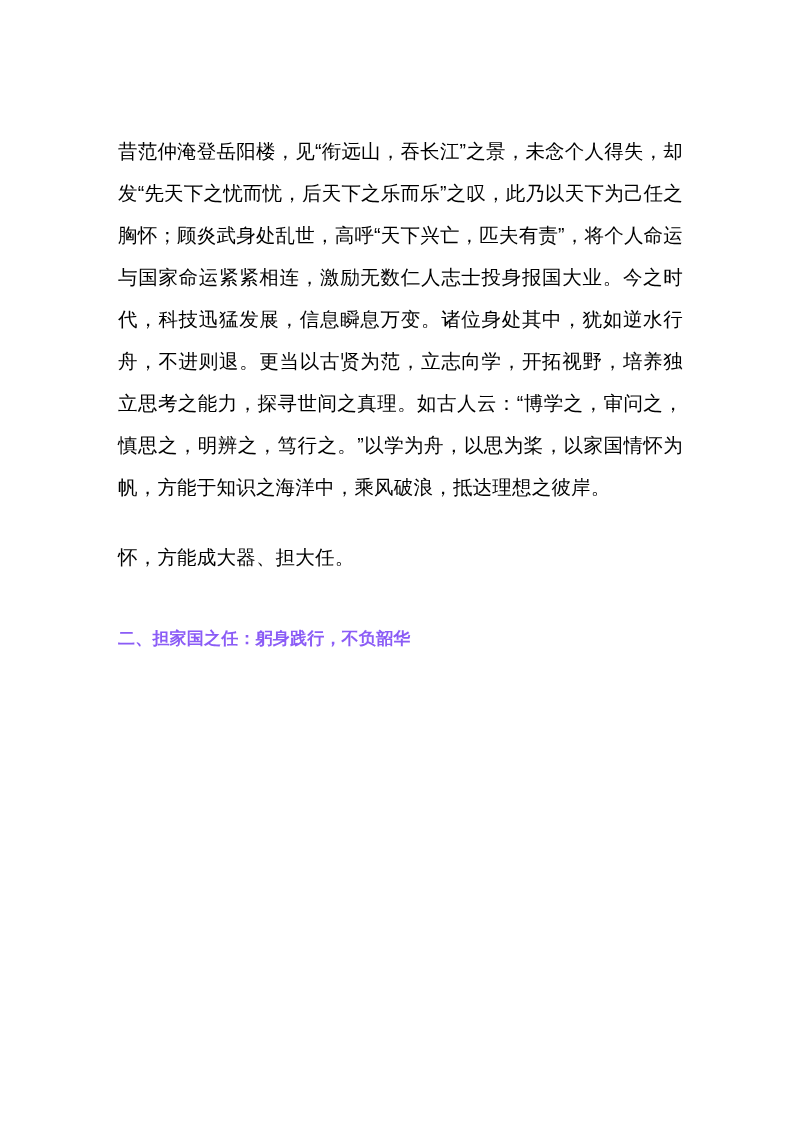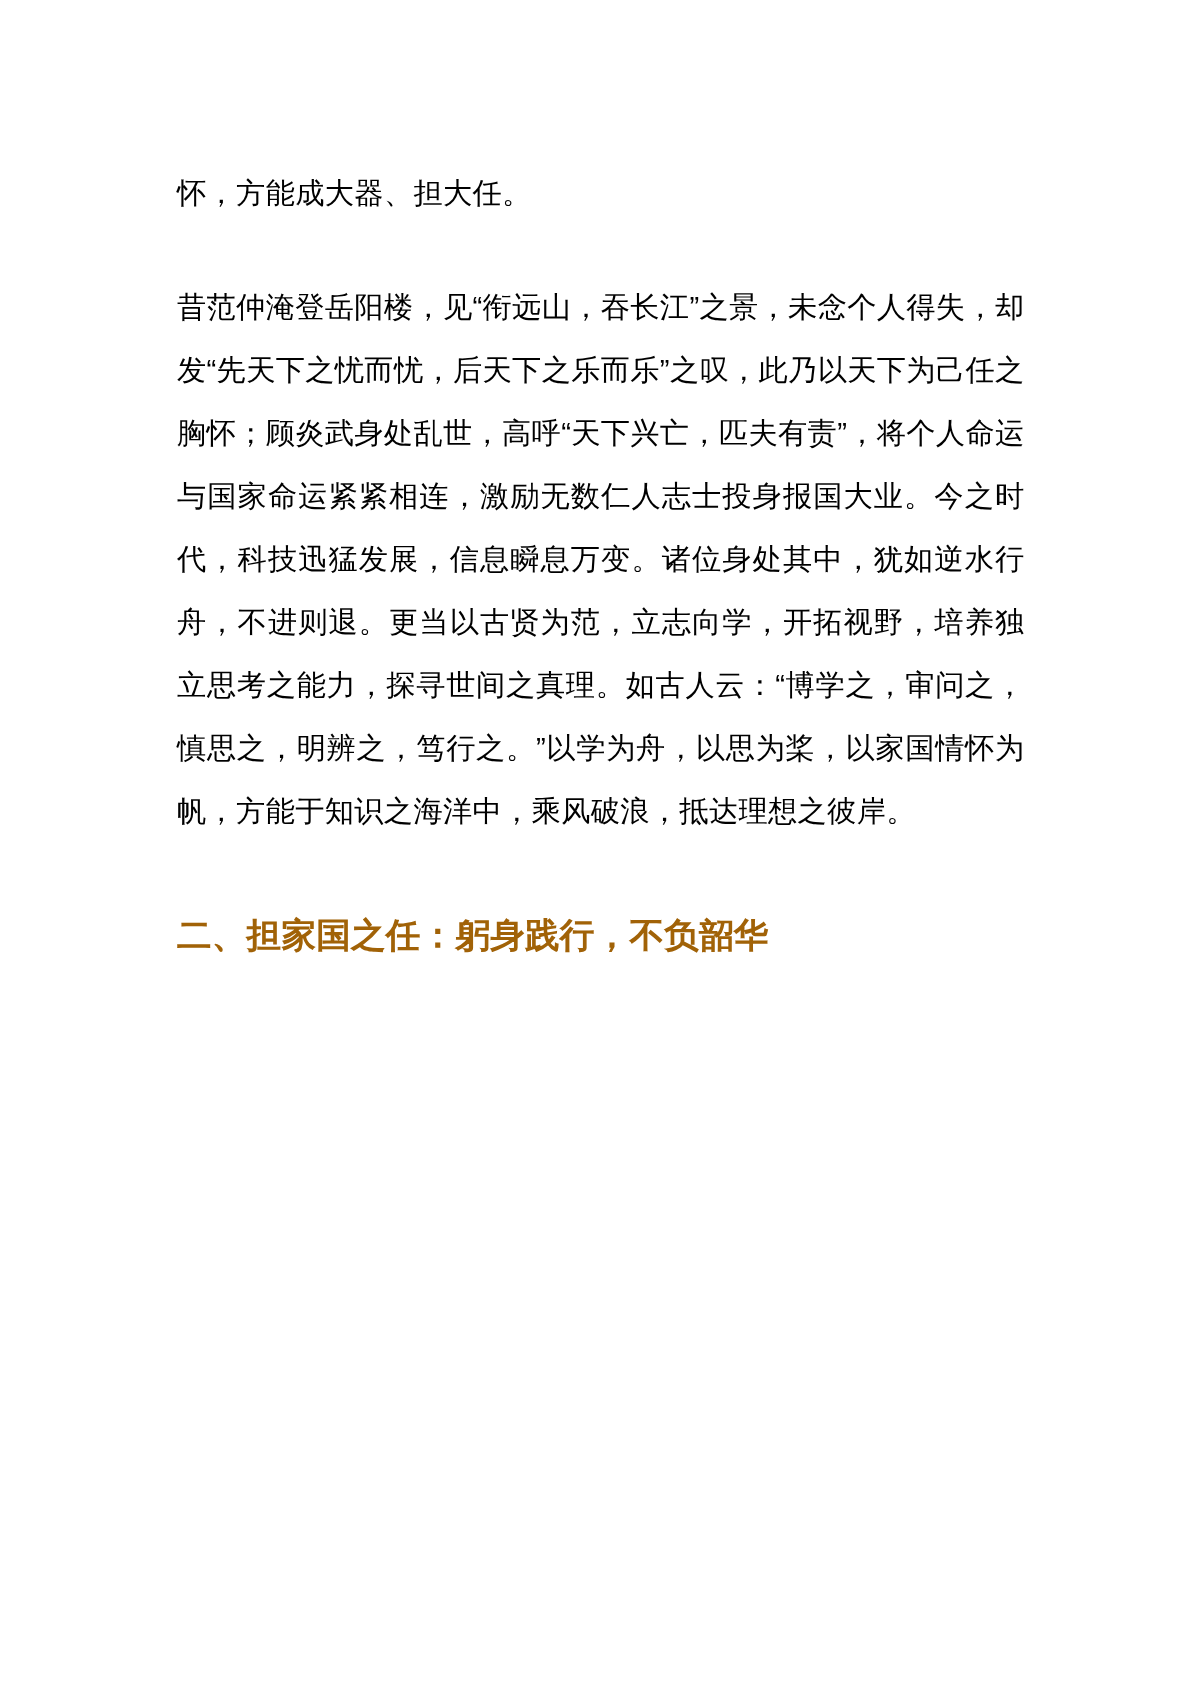--- a/index.html
+++ b/index.html
@@ -35,28 +35,28 @@
     white-space: pre-wrap;
   }
   .para.first {
     margin-top: 12px;
   }
   .para.gap-large {
     margin-top: 34px;
   }
   .heading {
     margin: 40px 0 0 0;
-    font-size: 23px;
+    font-size: 17px;
     line-height: 42px;
     font-weight: 600;
-    color: #a16207;
+    color: #8b5cf6;
   }
 </style>
 </head>
 <body>
 
 <div class="page">
   <div class="doc-body">
+    <p class="para gap-large">昔范仲淹登岳阳楼，见“衔远山，吞长江”之景，未念个人得失，却发“先天下之忧而忧，后天下之乐而乐”之叹，此乃以天下为己任之胸怀；顾炎武身处乱世，高呼“天下兴亡，匹夫有责”，将个人命运与国家命运紧紧相连，激励无数仁人志士投身报国大业。今之时代，科技迅猛发展，信息瞬息万变。诸位身处其中，犹如逆水行舟，不进则退。更当以古贤为范，立志向学，开拓视野，培养独立思考之能力，探寻世间之真理。如古人云：“博学之，审问之，慎思之，明辨之，笃行之。”以学为舟，以思为桨，以家国情怀为帆，方能于知识之海洋中，乘风破浪，抵达理想之彼岸。</p>
     <p class="para first">怀，方能成大器、担大任。</p>
-    <p class="para gap-large">昔范仲淹登岳阳楼，见“衔远山，吞长江”之景，未念个人得失，却发“先天下之忧而忧，后天下之乐而乐”之叹，此乃以天下为己任之胸怀；顾炎武身处乱世，高呼“天下兴亡，匹夫有责”，将个人命运与国家命运紧紧相连，激励无数仁人志士投身报国大业。今之时代，科技迅猛发展，信息瞬息万变。诸位身处其中，犹如逆水行舟，不进则退。更当以古贤为范，立志向学，开拓视野，培养独立思考之能力，探寻世间之真理。如古人云：“博学之，审问之，慎思之，明辨之，笃行之。”以学为舟，以思为桨，以家国情怀为帆，方能于知识之海洋中，乘风破浪，抵达理想之彼岸。</p>
     <p class="heading">二、担家国之任：躬身践行，不负韶华</p>
   </div>
 </div>
 
 </body></html>

